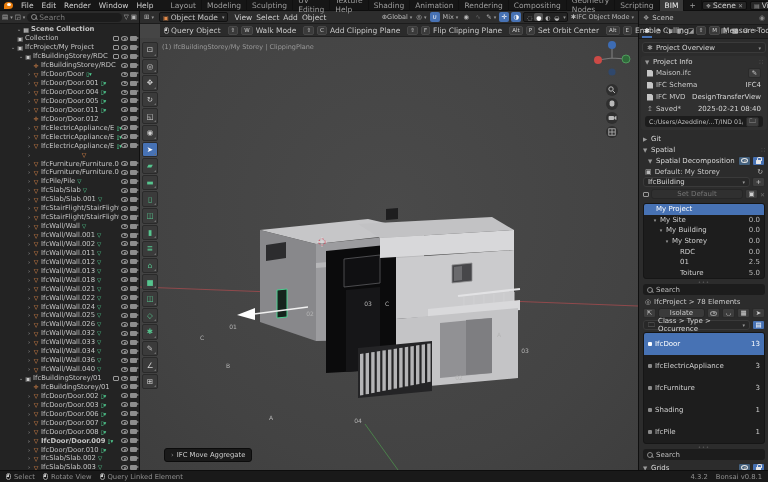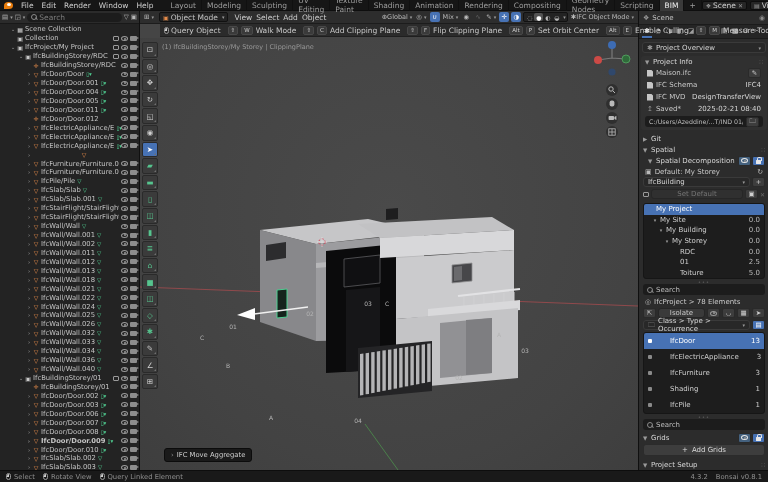--- a/index.html
+++ b/index.html
@@ -106,21 +106,21 @@
   .sq-btn.blue{background:#44617e}
   .sq-btn.blue2{background:#4772b4;color:#fff}
   .fieldbox{display:flex;align-items:center;gap:3px;background:#1c1c1c;border-radius:3px;height:11px;padding:0 4px;color:#bdbdbd}
   .tree{background:#1d1d1d;border:1px solid #161616;border-radius:3px;overflow:hidden}
   .trow{display:flex;align-items:center;height:10.6px;color:#cfcfcf;padding-right:4px}
   .trow.sel{background:#4772b4;color:#fff}
   .trow .tar{width:6px;font-size:5px;color:#9a9a9a;text-align:center;flex:none}
   .trow .tic{font-size:6px;margin-right:2px;color:#cfcfcf}
   .trow .tv{margin-left:auto;color:#b9b9b9}
   .trow.sel .tv{color:#e8e8e8}
-  .clrow{display:flex;align-items:center;height:16px;color:#cfcfcf;padding:0 4px;gap:18px}
+  .clrow{display:flex;align-items:center;height:22px;color:#cfcfcf;padding:0 4px;gap:3px}
   .clrow.sel{background:#4772b4;color:#fff}
   .clrow .cnt{margin-left:auto}
   .clrow .bdot{width:4px;height:4px;background:#8a8a8a;border-radius:1px;flex:none}
   .clrow.sel .bdot{background:#fff}
   .wide-btn{display:flex;align-items:center;justify-content:center;gap:4px;background:#3d3d3d;border:1px solid #2b2b2b;border-radius:3px;height:12px;color:#dadada}
   .dis-btn{display:flex;align-items:center;justify-content:center;background:#303030;border:1px solid #262626;border-radius:3px;height:10px;color:#757575}
   .grip{height:5px;display:flex;align-items:center;justify-content:center;color:#5e5e5e;font-size:5px;letter-spacing:1px}
   .i-lock{display:inline-block;width:5px;height:4px;background:#e8e8e8;border-radius:0.5px;position:relative;margin-top:2.5px}
   .i-lock::before{content:"";position:absolute;left:0.8px;top:-2.6px;width:3.4px;height:2.6px;border:1px solid #e8e8e8;border-bottom:none;border-radius:2px 2px 0 0}
   .i-ref{color:#b9b9b9;font-size:7px}
@@ -144,21 +144,21 @@
         <span class="menu-item">Render</span>
         <span class="menu-item">Window</span>
         <span class="menu-item">Help</span>
       </div>
     <div class="ws-tabs">
 
     <span class="ws-tab">Layout</span>
         <span class="ws-tab">Modeling</span>
         <span class="ws-tab">Sculpting</span>
         <span class="ws-tab">UV Editing</span>
-        <span class="ws-tab">Texture Paint</span>
+        <span class="ws-tab">Texture Help</span>
         <span class="ws-tab">Shading</span>
         <span class="ws-tab">Animation</span>
         <span class="ws-tab">Rendering</span>
         <span class="ws-tab">Compositing</span>
         <span class="ws-tab">Geometry Nodes</span>
         <span class="ws-tab">Scripting</span>
         <span class="ws-tab active">BIM</span>
         <span class="ws-tab">+</span>
       </div>
     <div class="topbar-right">
@@ -181,21 +181,21 @@
       <span class="oh-btn">◲<span class="dd-caret">▾</span></span>
       <span class="search">
         <span class="mag"></span>
         <span>Search</span>
       </span>
       <span class="oh-btn">▽</span>
       <span class="oh-btn">▣</span>
     </div>
     <div class="ot-rows">
 
-        <div class="ot-row s" style="padding-left: 10px;">
+        <div class="ot-row s" style="padding-left: 16px; font-weight: bold;">
           <span class="arrow">⌄</span>
           <span class="tico"></span>
           <span class="lbl">Scene Collection</span>
           <span class="tail"></span>
 
         </div>
 
         <div class="ot-row col" style="padding-left: 10px;">
           <span class="arrow"></span>
           <span class="tico"></span>

